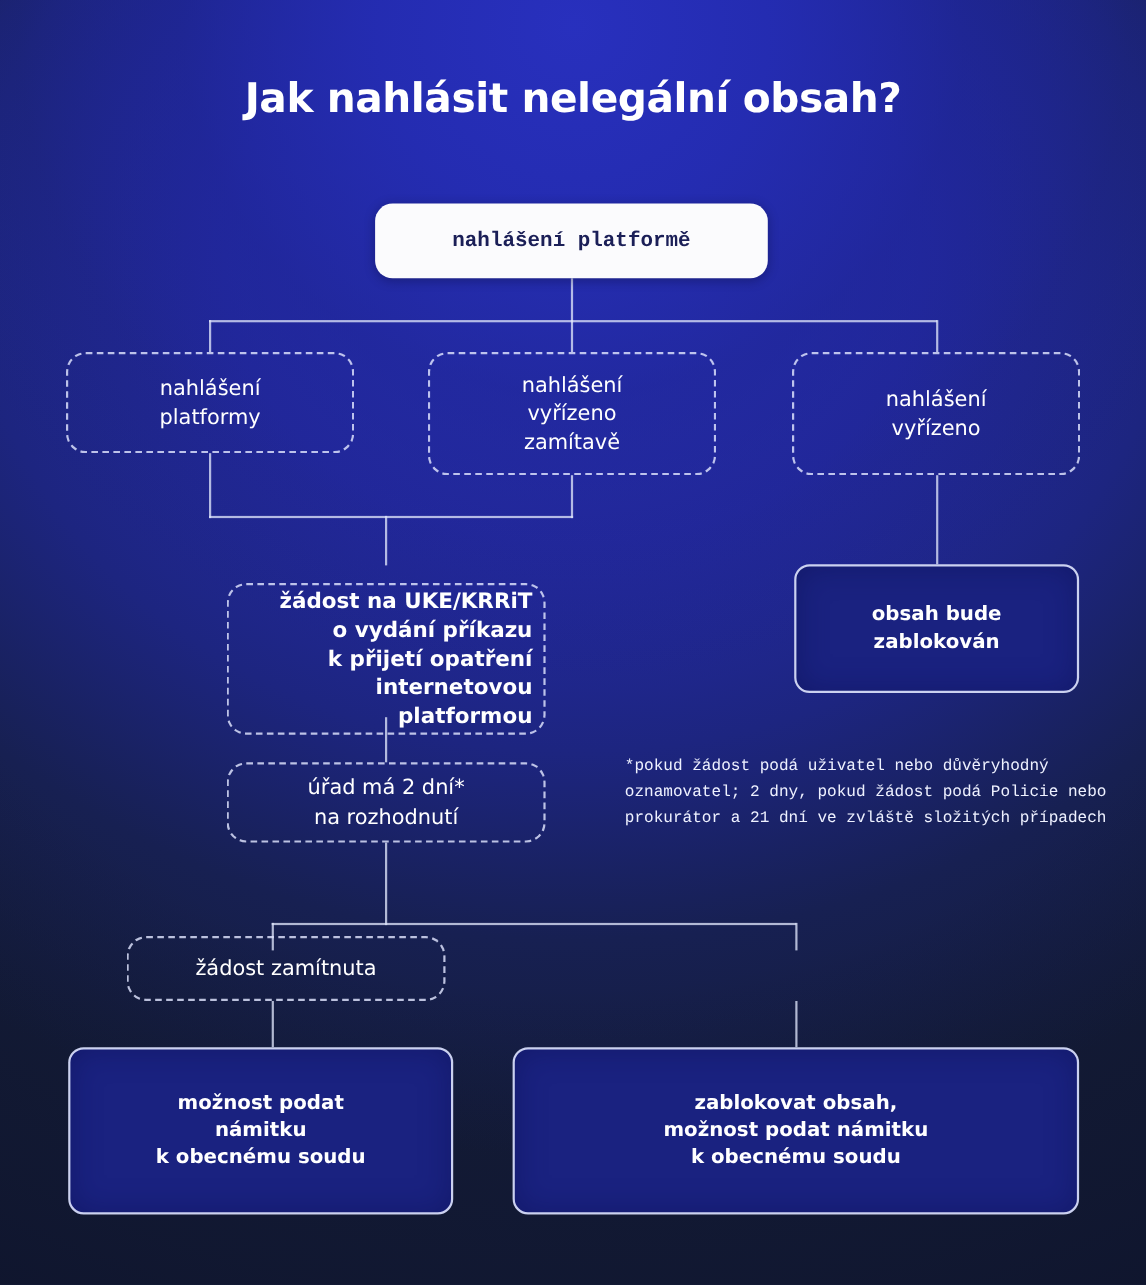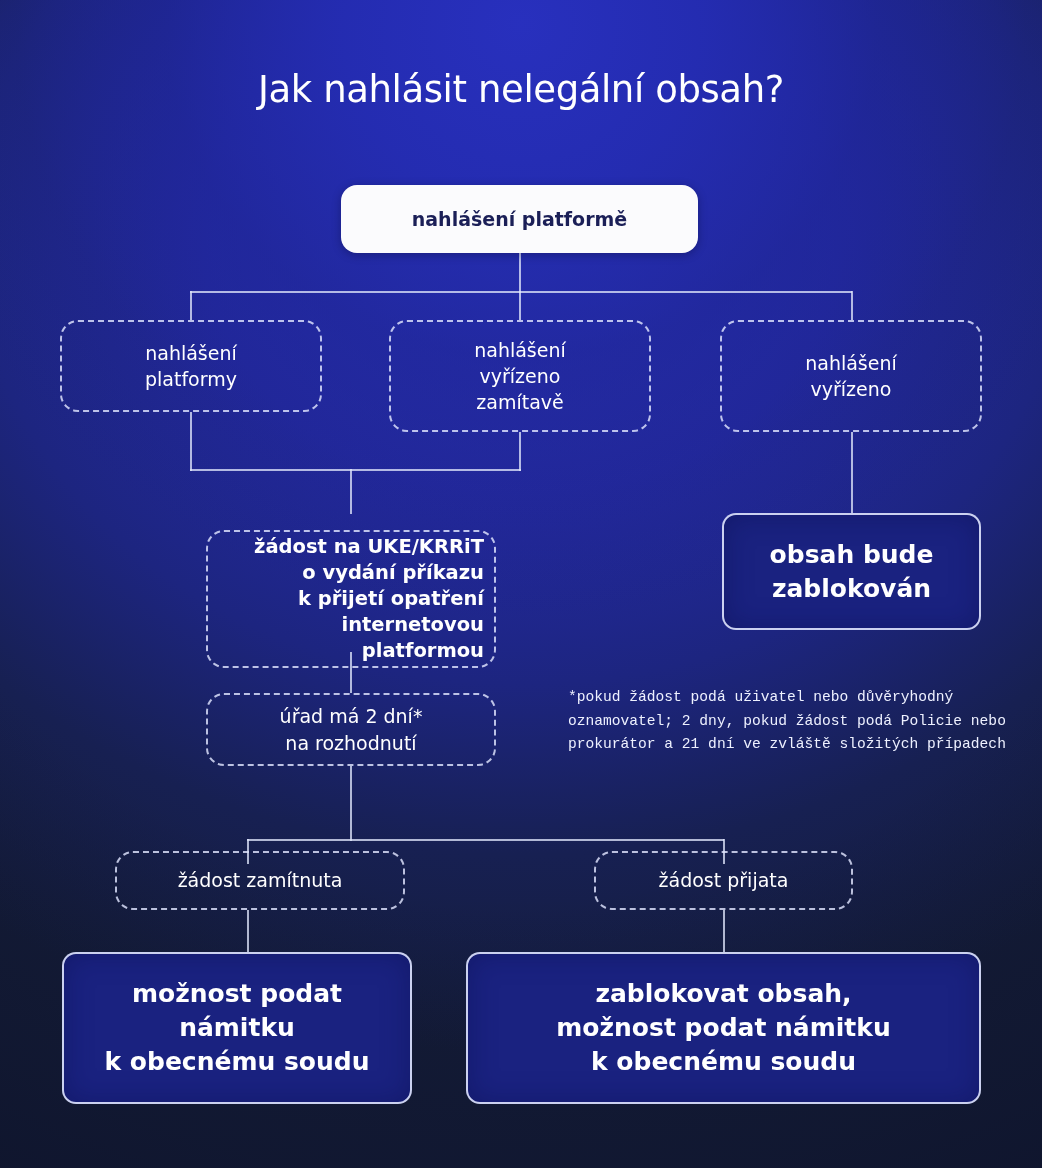--- a/index.html
+++ b/index.html
@@ -51,21 +51,21 @@
   }
 
   .title {
     position: absolute;
     top: 68px;
     left: 0;
     width: 1042px;
     text-align: center;
     color: #ffffff;
     font-size: 37px;
-    font-weight: normal;
+    font-weight: bold;
     letter-spacing: -0.4px;
     z-index: 6;
   }
 
   
   .node {
     position: absolute;
     display: flex;
     align-items: center;
     justify-content: center;
@@ -101,21 +101,21 @@
     font-weight: bold;
     font-size: 19.5px;
     line-height: 1.34;
   }
 
   .node--solid {
     border: 2px solid rgba(228,233,255,0.88);
     border-radius: 14px;
     background: #1a2280;
     font-weight: bold;
-    font-size: 25px;
+    font-size: 18px;
     line-height: 1.36;
     box-shadow: inset 0 0 28px rgba(10,16,80,0.45);
     justify-content: center;
   }
 
   
   .conn {
     position: absolute;
     background: rgba(222,228,250,0.78);
     z-index: 2;
@@ -157,21 +157,21 @@
 
   <div class="conn v" style="left:350px; top:766px; height:75px;"></div>
   <div class="conn h" style="left:247px; top:839px; width:477px;"></div>
   <div class="conn v" style="left:247px; top:839px; height:25px;"></div>
   <div class="conn v" style="left:723px; top:839px; height:25px;"></div>
 
   <div class="conn v" style="left:247px; top:910px; height:42px;"></div>
 
   <div class="conn v" style="left:723px; top:910px; height:42px;"></div>
 
-  <div class="node node--white" style="left:341px; top:185px; width:357px; height:68px;">
+  <div class="node node--white" style="left:341px; top:185px; width:357px; height:68px;font-family:Liberation Mono, monospace;">
     <div class="lines">
       <span>nahlášení platformě</span>
     </div>
   </div>
 
   <div class="node node--dashed" style="left:60px; top:320px; width:262px; height:92px;">
     <div class="lines">
       <span>nahlášení</span>
       <span>platformy</span>
     </div>
@@ -220,25 +220,20 @@
     <span>oznamovatel; 2 dny, pokud žádost podá Policie nebo</span>
     <span>prokurátor a 21 dní ve zvláště složitých případech</span>
   </div>
 
   <div class="node node--dashed" style="left:115px; top:851px; width:290px; height:59px;">
     <div class="lines">
       <span>žádost zamítnuta</span>
     </div>
   </div>
 
-  <div class="node node--dashed" style="left:594px; top:851px; width:259px; height:59px;">
-    <div class="lines">
-      <span>žádost přijata</span>
-    </div>
-  </div>
 
   <div class="node node--solid" style="left:62px; top:952px; width:350px; height:152px;">
     <div class="lines">
       <span>možnost podat</span>
       <span>námitku</span>
       <span>k obecnému soudu</span>
     </div>
   </div>
 
   <div class="node node--solid" style="left:466px; top:952px; width:515px; height:152px;">

